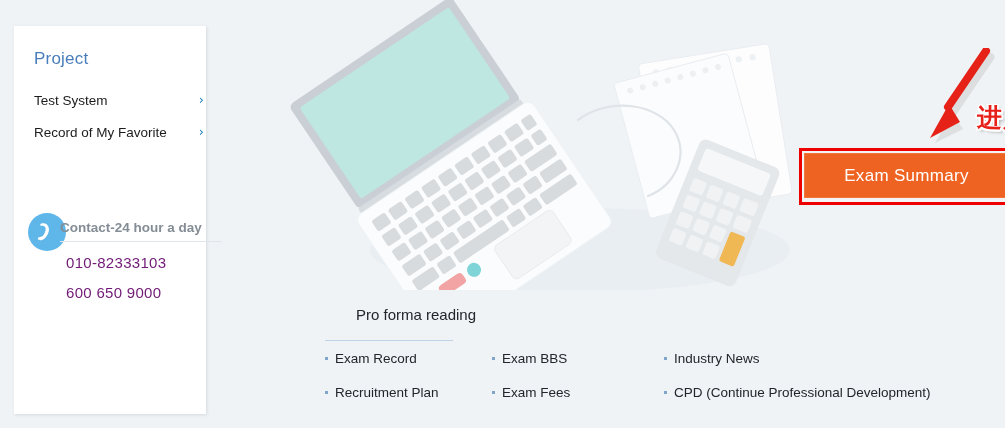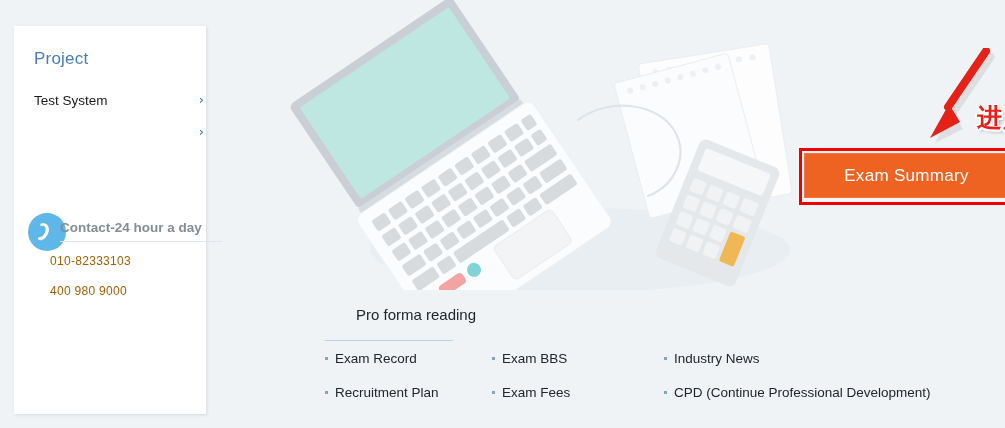--- a/index.html
+++ b/index.html
@@ -87,23 +87,23 @@
   #contact-rule {
     position: absolute;
     left: 46px;
     top: 55px;
     width: 162px;
     height: 1px;
     background: #dfe5ea;
   }
   .phone-number {
     position: absolute;
-    left: 36px;
-    font-size: 12px;
-    color: #a16207;
+    left: 52px;
+    font-size: 15px;
+    color: #701a75;
     letter-spacing: 0.3px;
     white-space: nowrap;
   }
   #phone-1 { top: 68px; }
   #phone-2 { top: 98px; }
 
   
   #banner {
     position: absolute;
     left: 250px;
@@ -228,37 +228,38 @@
 <div id="sidebar-card">
 
   <div id="sidebar-title">Project</div>
 
   <div class="nav-row" id="nav-test-system">
     <span class="nav-label">Test System</span>
     <span class="chev">›</span>
   </div>
 
   <div class="nav-row" id="nav-record-favorite">
+    <span class="nav-label">Record of My Favorite</span>
     <span class="chev">›</span>
   </div>
 
   <div id="contact-block">
     <div id="phone-icon-circle">
       <svg width="38" height="38" viewBox="0 0 38 38">
         <path d="M13.2 10.5 c4.2 -1.0 7.0 1.2 7.6 4.6 c0.7 3.9 -1.4 8.0 -4.2 10.4
                  c-2.0 1.7 -4.4 2.3 -5.9 1.3 c-1.2 -0.8 -1.0 -2.1 0.1 -2.6
                  c1.3 -0.6 2.9 -0.2 3.9 -1.3 c1.9 -2.0 3.3 -5.2 2.9 -7.7
                  c-0.3 -1.8 -1.8 -2.8 -3.9 -2.4 c-0.9 0.2 -1.5 -0.2 -1.5 -1.0
                  c0 -0.6 0.4 -1.1 1.0 -1.3 z" fill="#ffffff"></path>
       </svg>
     </div>
     <div id="contact-label">Contact-24 hour a day</div>
     <div id="contact-rule"></div>
     <div class="phone-number" id="phone-1">010-82333103</div>
-    <div class="phone-number" id="phone-2">400 980 9000</div>
+    <div class="phone-number" id="phone-2">600 650 9000</div>
   </div>
 </div>
 
 <div id="banner">
 
   <svg id="laptop-illustration" width="755" height="290" viewBox="0 0 755 290">
     <defs>
       <clipPath id="bannerclip">
           <rect x="0" y="0" width="755" height="290"></rect>
         </clipPath>

